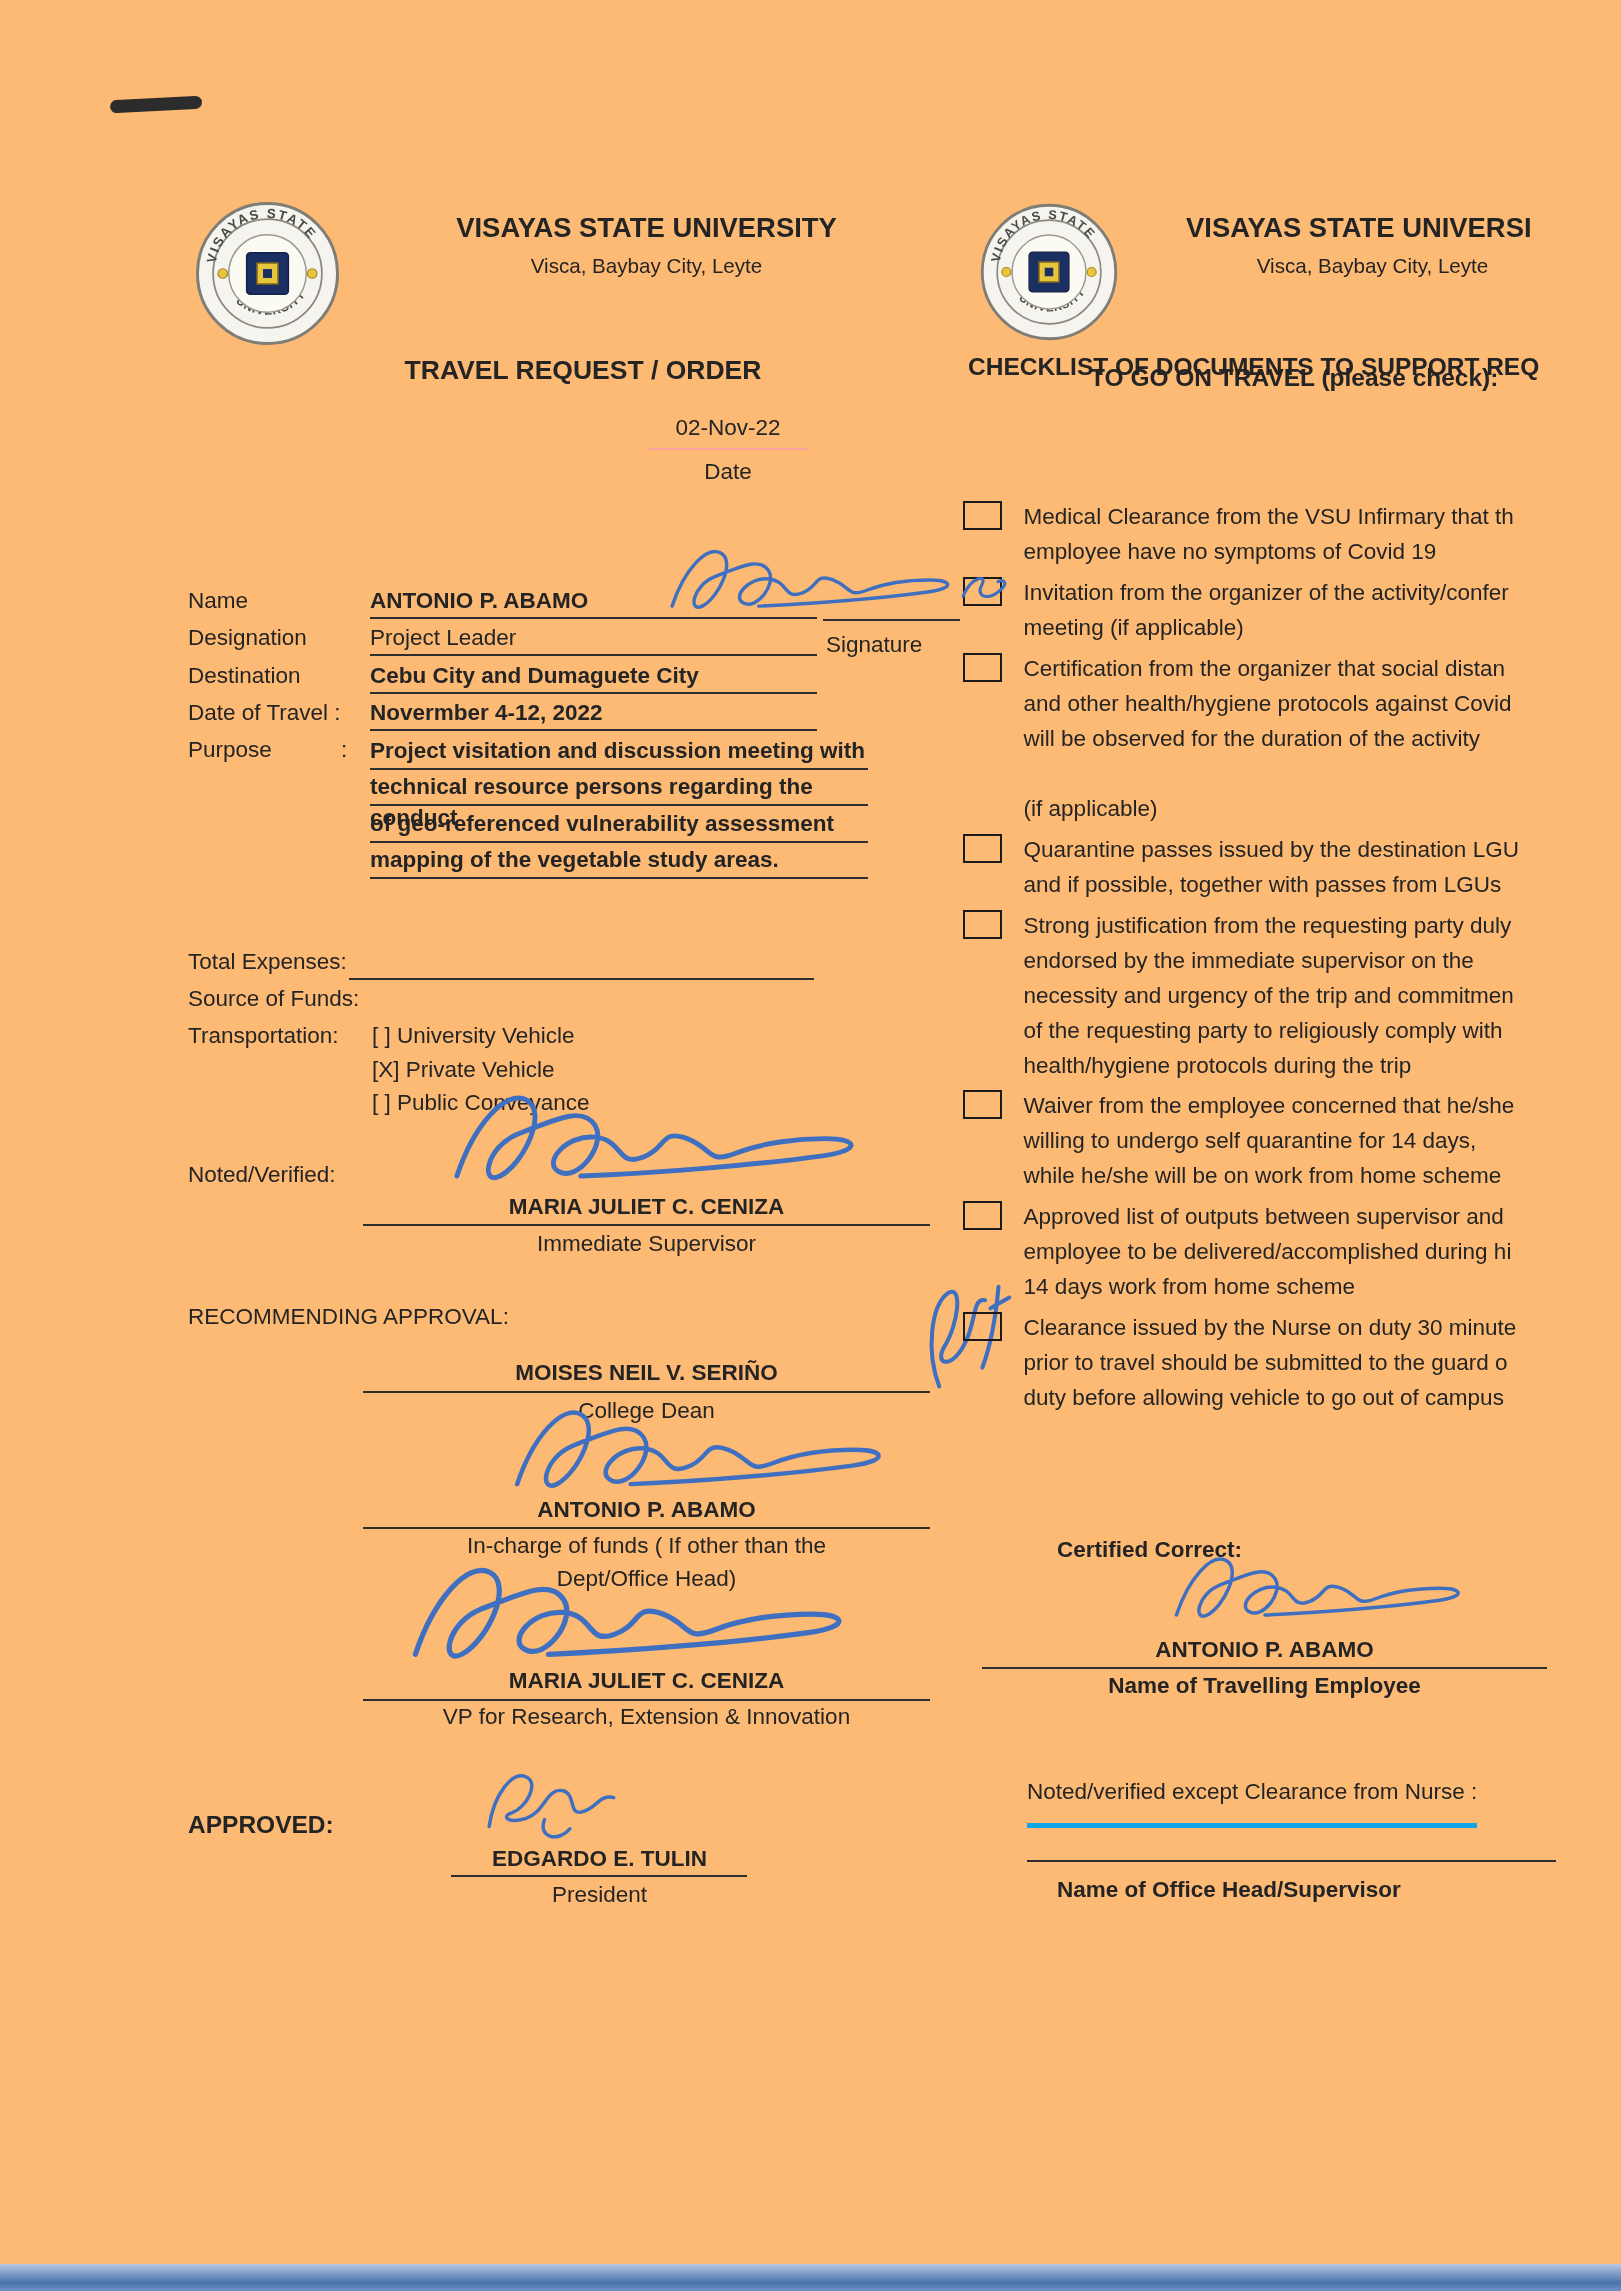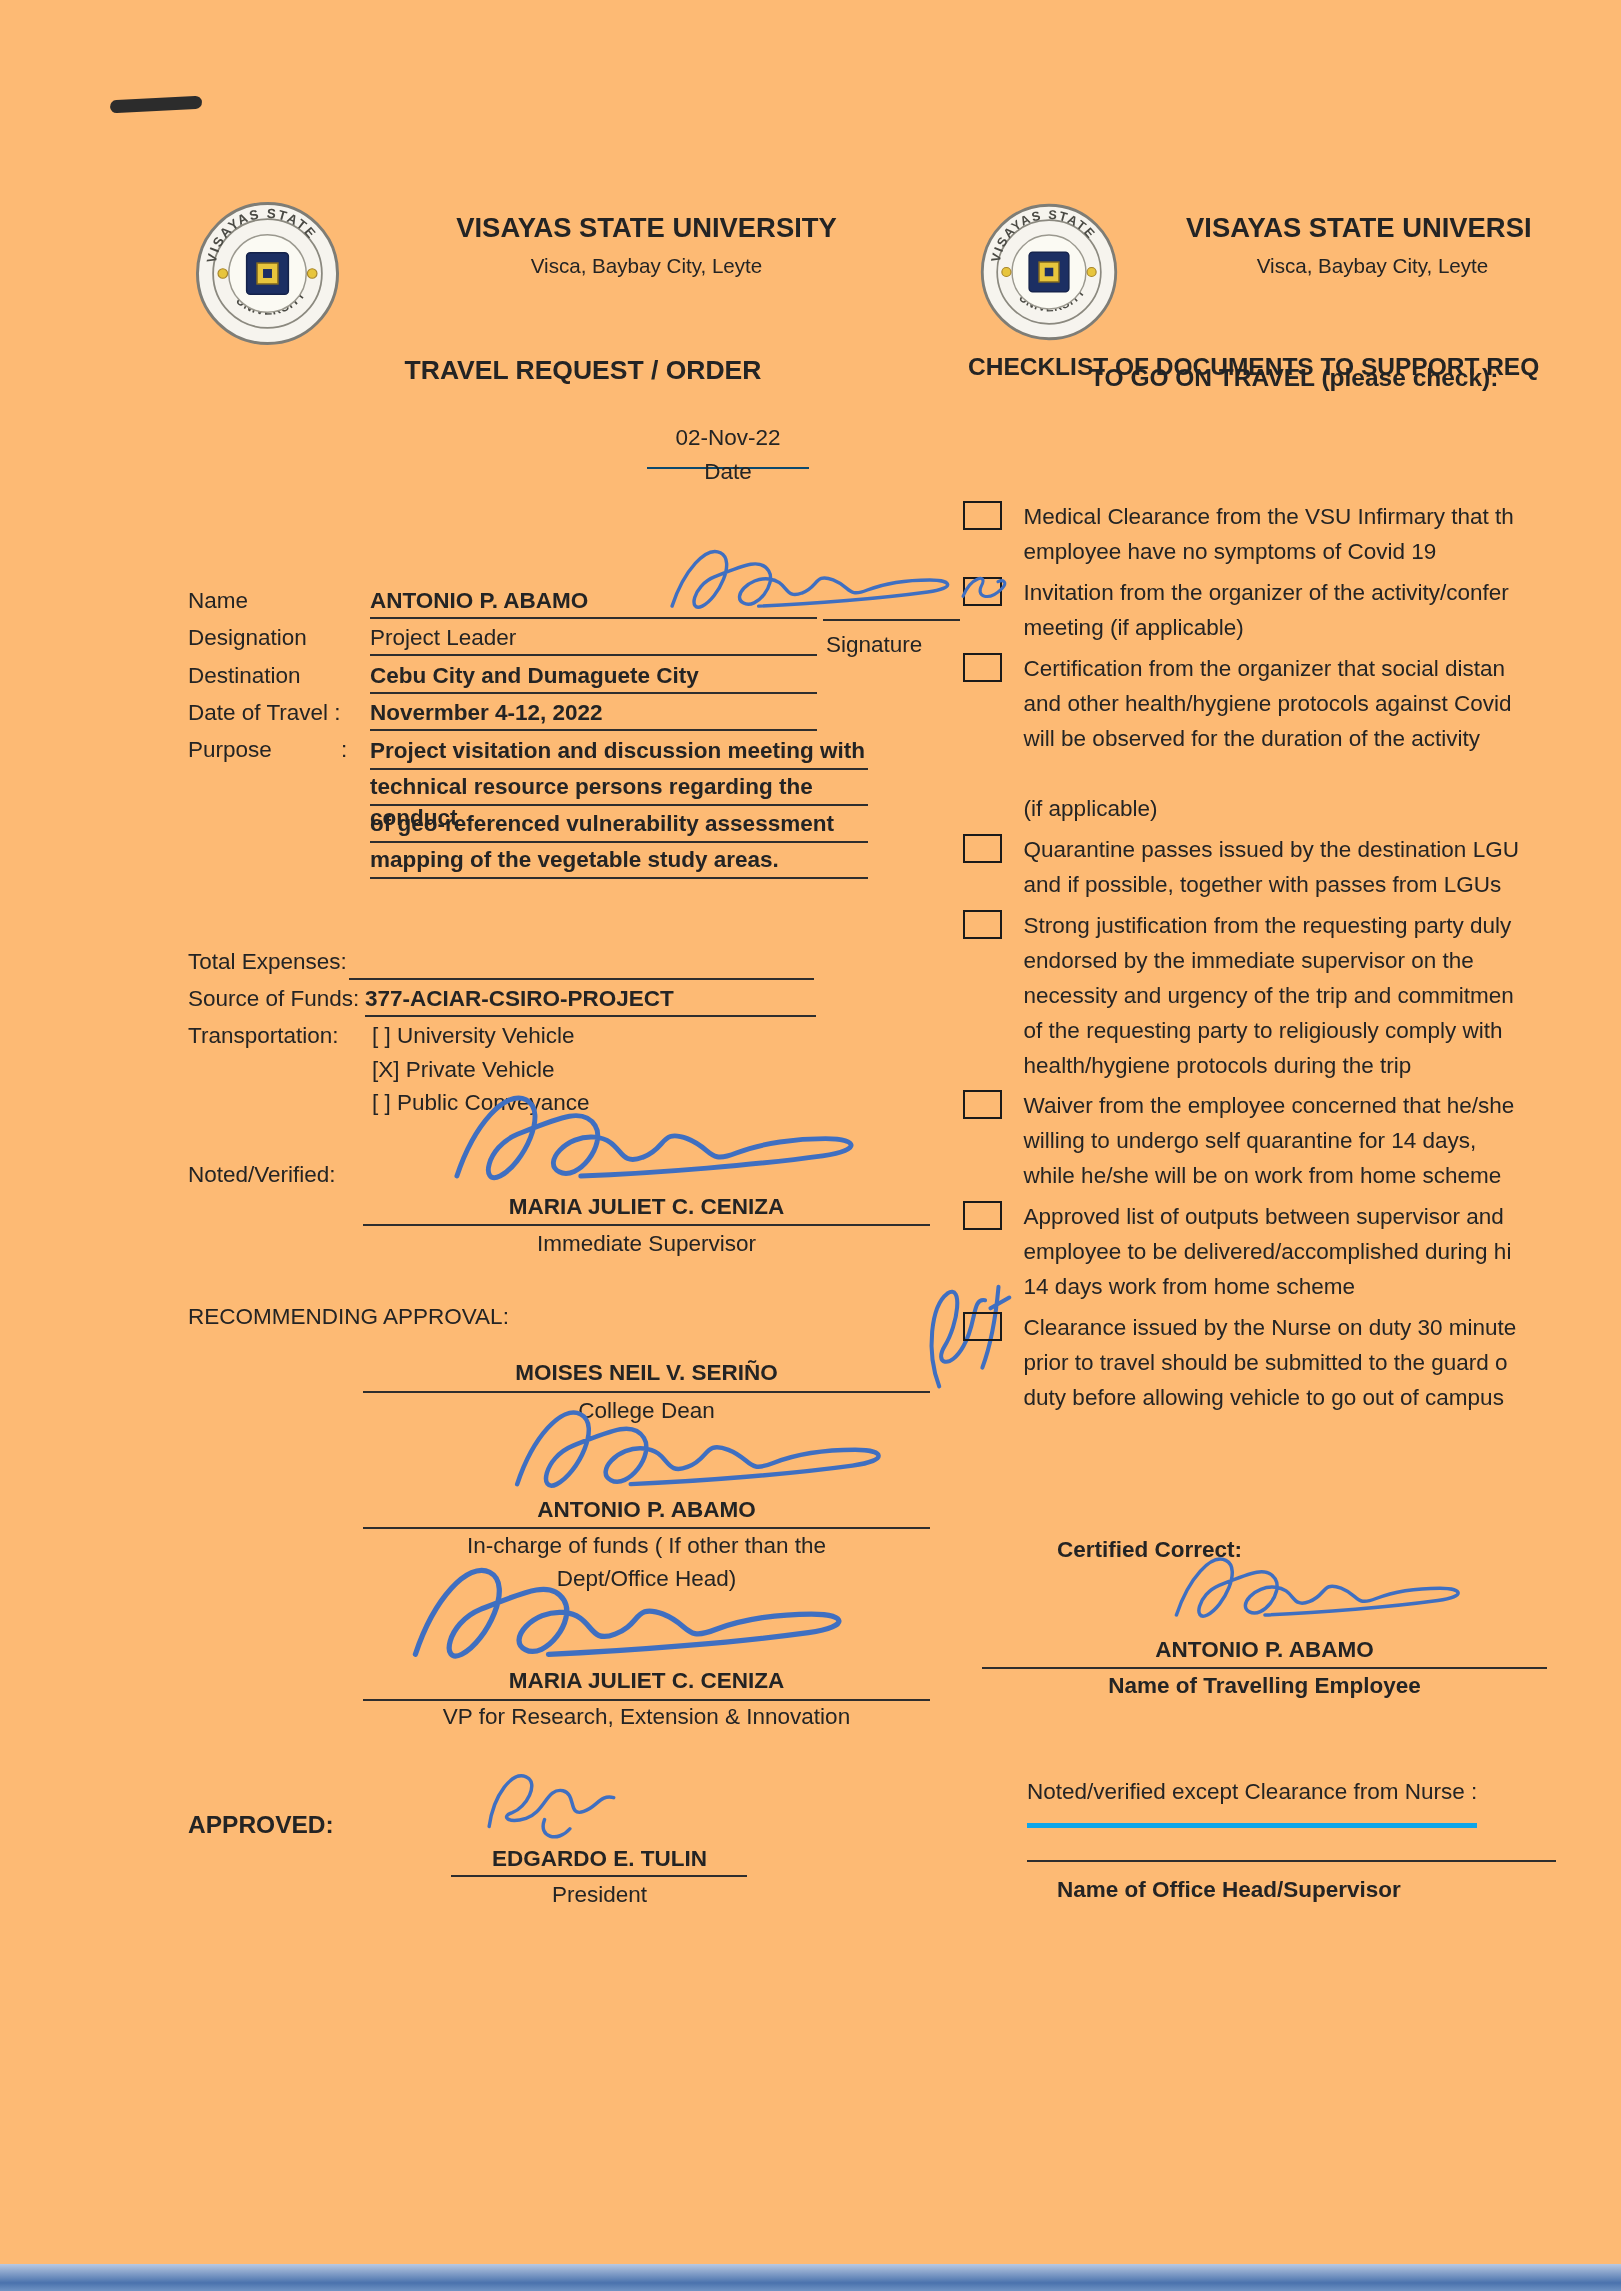--- a/index.html
+++ b/index.html
@@ -81,21 +81,21 @@
   <div class="scan-mark"></div>
 
   <svg class="abs" style="left:193px; top:199px" width="149" height="149" viewBox="0 0 152 152">
       <use href="#vsu-seal"></use>
     </svg>
 
   <div class="abs b ctr fs28" style="left:333px; top:212px; width:627px">VISAYAS STATE UNIVERSITY</div>
   <div class="abs ctr fs21" style="left:333px; top:254px; width:627px">Visca, Baybay City, Leyte</div>
   <div class="abs b ctr" style="left:284px; top:355px; width:598px; font-size:26.5px">TRAVEL REQUEST / ORDER</div>
 
-  <div class="abs ctr fs23" style="left:647px; top:425px; width:162px; border-bottom:2px solid #0c4a6e; padding-bottom:16px">02-Nov-22</div>
+  <div class="abs ctr fs23" style="left:647px; top:415px; width:162px; border-bottom:2px solid #fca5a5; padding-bottom:7px">02-Nov-22</div>
   <div class="abs ctr fs23" style="left:647px; top:459px; width:162px">Date</div>
 
   <div class="abs fs23" style="left:188px; top:588px">Name</div>
   <div class="ufield b" style="left:370px; top:586px; width:447px">ANTONIO P. ABAMO</div>
   <div class="rule" style="left:823px; top:619px; width:137px"></div>
   <svg class="sig" style="left:662px; top:537px" width="302" height="106" viewBox="0 0 308 108">
       <use href="#sig-loop"></use>
     </svg>
 
   <div class="abs fs23" style="left:188px; top:625px">Designation</div>
@@ -112,21 +112,20 @@
   <div class="abs fs23" style="left:341px; top:737px">:</div>
   <div class="ufield b fs21" style="left:370px; top:735px; width:498px; height:35px; line-height:31px">Project visitation and discussion meeting with</div>
   <div class="ufield b fs21" style="left:370px; top:771px; width:498px; height:35px; line-height:31px">technical resource persons regarding the conduct</div>
   <div class="ufield b fs21" style="left:370px; top:808px; width:498px; height:35px; line-height:31px">of geo-referenced vulnerability assessment</div>
   <div class="ufield b fs21" style="left:370px; top:844px; width:498px; height:35px; line-height:31px">mapping of the vegetable study areas.</div>
 
   <div class="abs fs23" style="left:188px; top:949px">Total Expenses:</div>
   <div class="rule" style="left:349px; top:978px; width:465px"></div>
 
   <div class="abs fs23" style="left:188px; top:986px">Source of Funds:</div>
-  <div class="ufield b" style="left:365px; top:984px; width:451px">377-ACIAR-CSIRO-PROJECT</div>
 
   <div class="abs fs23" style="left:188px; top:1023px">Transportation:</div>
   <div class="abs fs23" style="left:372px; top:1023px">[  ] University Vehicle</div>
   <div class="abs fs23" style="left:372px; top:1057px">[X] Private Vehicle</div>
   <div class="abs fs23" style="left:372px; top:1090px">[ ] Public Conveyance</div>
 
   <div class="abs fs23" style="left:188px; top:1162px">Noted/Verified:</div>
   <svg class="sig" style="left:434px; top:1081px" width="449" height="144" viewBox="0 0 458 147">
       <use href="#sig-loop"></use>
     </svg>

